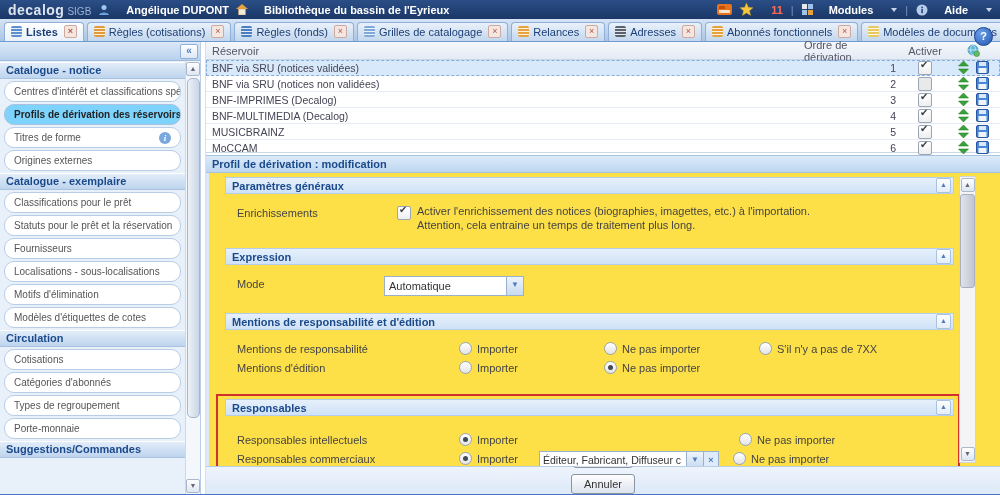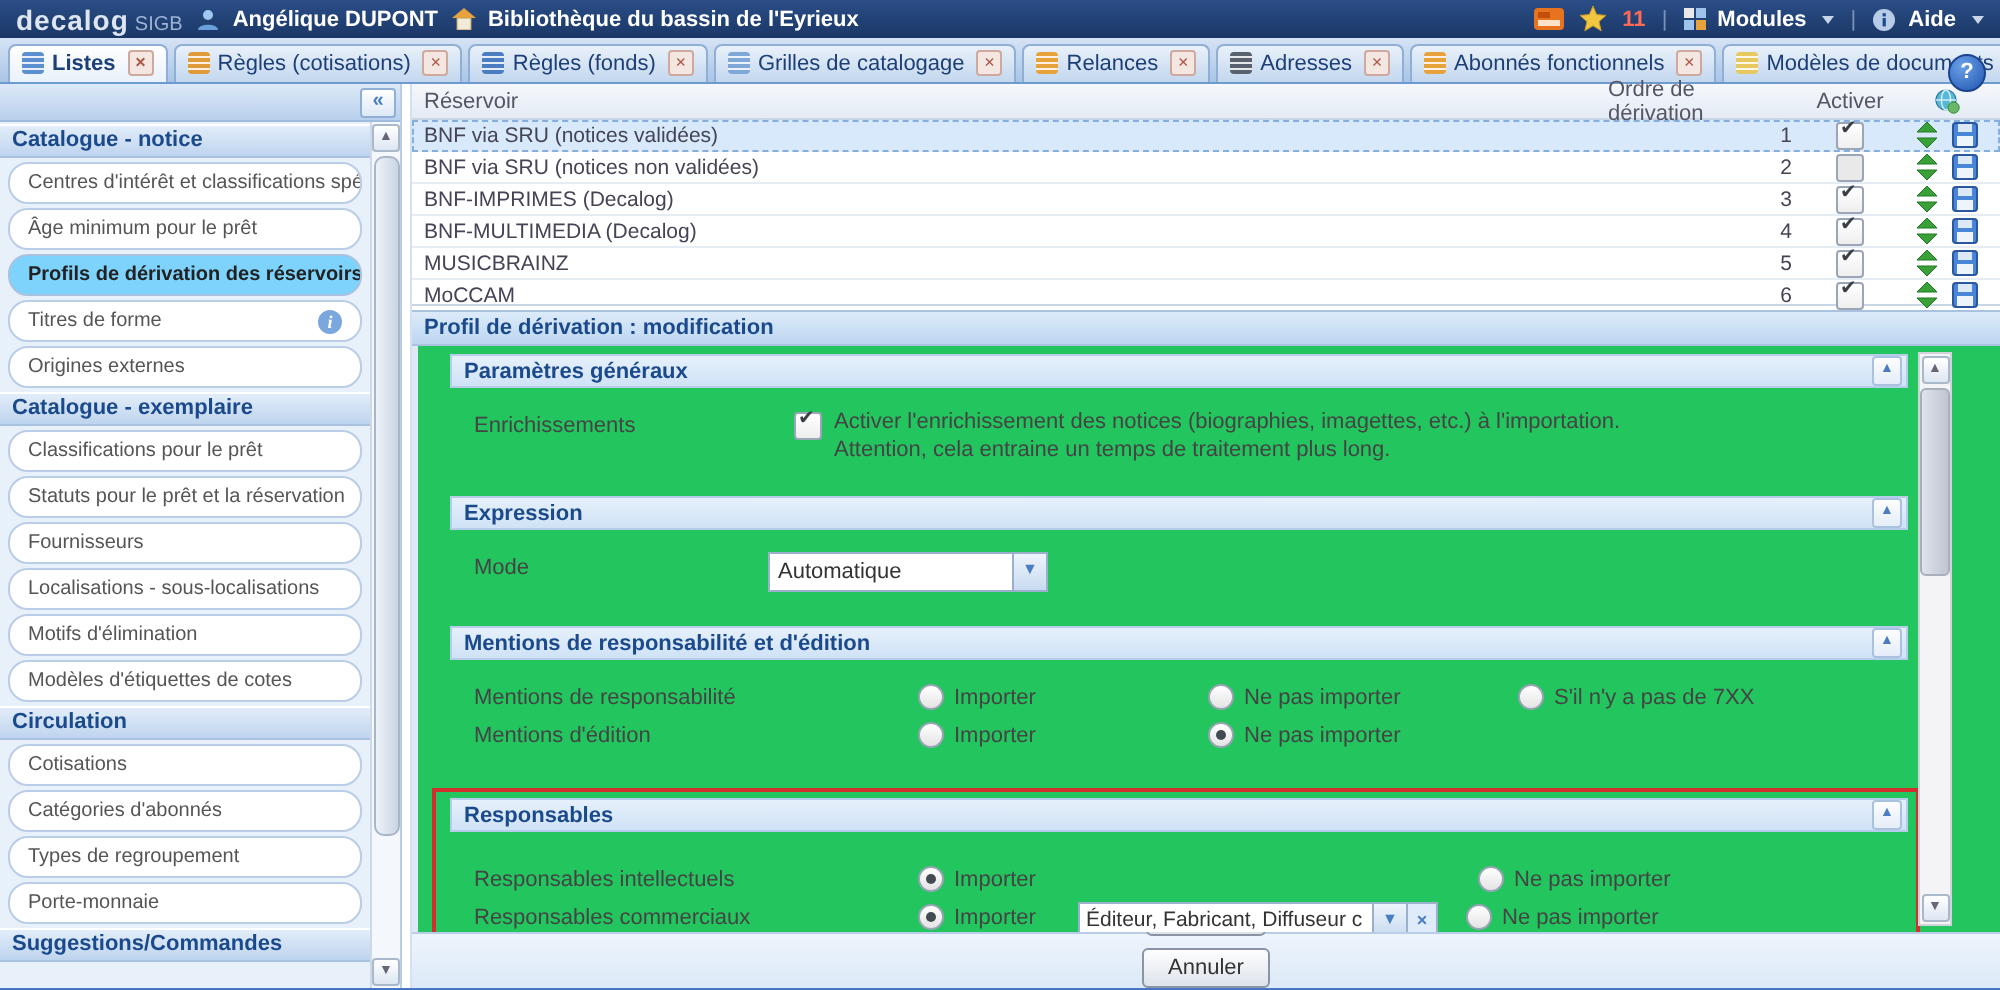--- a/index.html
+++ b/index.html
@@ -4,21 +4,21 @@
 <style>
   html,body{margin:0;padding:0;background:#fff;}
   .app{position:relative;width:1000px;height:495px;overflow:hidden;
        font-family:"Liberation Sans",sans-serif;font-size:11px;color:#333;background:#fff;}
 
   
   .topbar{height:19px;background:linear-gradient(#2b4e87,#1a3766);display:flex;align-items:center;
           padding:0 8px;gap:7px;color:#fff;}
   .logo-main{font-size:14px;font-weight:bold;color:#dde5f0;letter-spacing:.5px;}
   .logo-suffix{font-size:10px;color:#9db2d4;margin-left:3px;}
-  .tb-item{display:flex;align-items:center;gap:6px;font-weight:bold;font-size:11px;color:#fff;cursor:default;text-align:center;}
+  .tb-item{display:flex;align-items:center;gap:16px;font-weight:bold;font-size:11px;color:#fff;cursor:default;text-align:center;}
   .tb-right{margin-left:auto;display:flex;align-items:center;gap:8px;}
   .tb-count{color:#ff6a55;font-weight:bold;font-size:11px;margin-left:2px;}
   .tb-sep{color:#7a91bb;}
   .caret{display:inline-block;width:0;height:0;border-left:3px solid transparent;border-right:3px solid transparent;
          border-top:4px solid #c8d4e8;margin-left:2px;}
   .icon{display:inline-flex;align-items:center;}
 
   
   .tabbar{height:20px;background:linear-gradient(#d6e3f4,#a9c5e6);border-bottom:1px solid #6d9bd0;
           display:flex;align-items:flex-end;padding:2px 4px 0 4px;}
@@ -84,21 +84,21 @@
       border:1px solid #9aa5b5;border-radius:2px;}
   .cb.checked{background:linear-gradient(#fff,#eee);}
   .cb-check{position:absolute;left:1px;top:-3px;font-size:10px;color:#3a3f46;line-height:12px;}
   .updown,.disk{display:inline-flex;align-items:center;}
 
   
   .panel-header{height:16px;line-height:16px;margin-top:2px;background:linear-gradient(#dcebfa,#bdd6f0);
       border-top:1px solid #a9c2e0;border-bottom:1px solid #a9c2e0;color:#1b4a8c;font-weight:bold;padding-left:6px;}
 
   
-  .form-area{flex:1;position:relative;background:#22c55e;border-left:3px solid #dfe9f6;
+  .form-area{flex:1;position:relative;background:#fde047;border-left:3px solid #dfe9f6;
       padding:4px 46px 0 16px;overflow:hidden;}
   .section{margin-bottom:4px;}
   .sec-header{height:15px;background:linear-gradient(#e6f0fb,#cfe2f6);border:1px solid #b5cdea;
       display:flex;align-items:center;justify-content:space-between;padding:0 2px 0 6px;color:#1b4a8c;font-weight:bold;}
   .collapse-sq{width:13px;height:13px;background:linear-gradient(#fdfdfe,#e4edf8);border:1px solid #a9c2e0;
       border-radius:2px;color:#4a7ec0;font-size:7px;line-height:12px;text-align:center;}
   .sec-body{padding:8px 0 10px 12px;color:#444;}
   .frow{display:flex;align-items:flex-start;margin:3px 0;min-height:16px;}
   .flabel{flex-shrink:0;padding-top:2px;color:#444;}
   .w160{width:160px;} .w147{width:147px;} .w222{width:222px;}
@@ -254,23 +254,20 @@
     <div class="sidebar">
       <div class="sb-top">
         <div class="collapse-btn">«</div>
       </div>
       <div class="sb-main">
         <div class="sb-list">
             <div class="sb-header">Catalogue - notice</div>
             <div class="sb-item">
               <span class="sb-item-label">Centres d'intérêt et classifications spécifiques</span>
             </div>
-            <div class="sb-item">
-              <span class="sb-item-label">Âge minimum pour le prêt</span>
-            </div>
             <div class="sb-item selected">
               <span class="sb-item-label">Profils de dérivation des réservoirs</span>
             </div>
             <div class="sb-item">
               <span class="sb-item-label">Titres de forme</span>
               <span class="info-ico">i</span>
             </div>
             <div class="sb-item">
               <span class="sb-item-label">Origines externes</span>
             </div>

